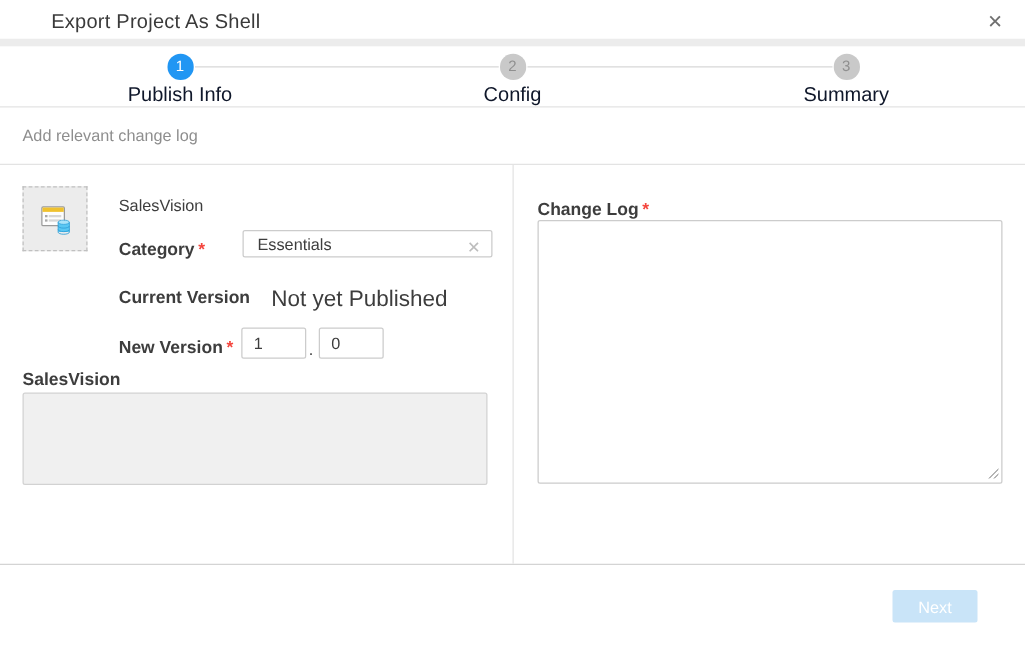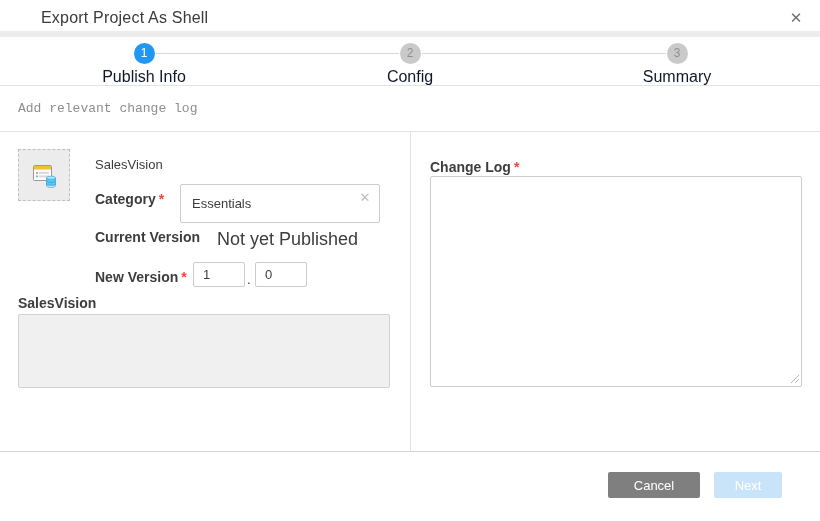--- a/index.html
+++ b/index.html
@@ -20,37 +20,37 @@
   .step-circle { width:21px; height:21px; border-radius:50%; font-size:12px; line-height:21px; text-align:center; }
   .step.active .step-circle { background:#2196f3; color:#fff; }
   .step.inactive .step-circle { background:#c9c9c9; color:#8f8f8f; }
   .step-label { margin-top:4px; font-size:16px; color:#0f172a; }
   .step-line { position:absolute; top:16px; height:1px; background:#d8d8d8; }
   #line-1 { left:156px; width:243px; }
   #line-2 { left:422px; width:244px; }
 
   
   .subtitle-bar { position:relative; height:46px; border-bottom:1px solid #e3e3e3; }
-  .subtitle { position:absolute; left:18px; top:15px; font-size:13px; color:#8e8e8e;font-family:Liberation Mono, monospace; }
+  .subtitle { position:absolute; left:18px; top:15px; font-size:13px; color:#8e8e8e; }
 
   
   .content { position:relative; height:319px;padding-left:47px; }
   .v-divider { position:absolute; left:410px; top:0; bottom:0; width:1px; background:#e3e3e3; }
 
   .label { font-size:14px; font-weight:600; color:#3d3d3d; }
   .req { color:#f4453d; font-weight:600; margin-left:3px; }
   .value-text { font-size:18px; color:#3d3d3d;margin-left:24px; }
 
   .project-icon-box { position:absolute; left:18px; top:17px; width:52px; height:52px; background:#ececec;
                       border:1px dashed #c0c0c0; display:flex; align-items:center; justify-content:center; }
 
   .project-name { position:absolute; left:95px; top:25px; font-size:13px; color:#3d3d3d; }
 
   .category-label { position:absolute; left:95px; top:59px; }
-  .category-wrap { position:absolute; left:180px; top:52px; width:200px; height:39px; }
+  .category-wrap { position:absolute; left:194px; top:52px; width:200px; height:22px; }
   .category-input { width:100%; height:100%; border:1px solid #ccc; border-radius:2px; padding:0 28px 0 11px;
                     font-family:"Liberation Sans", sans-serif; font-size:13px; color:#3d3d3d; background:#fff; }
   .clear-btn { position:absolute; right:6px; top:5px; width:18px; height:18px; border:none; background:transparent;
                color:#bdbdbd; font-size:13px; line-height:18px; text-align:center; cursor:pointer; }
 
   .curver-label { position:absolute; left:95px; top:97px; }
   .curver-value { position:absolute; left:193px; top:97px; }
 
   .newver-label { position:absolute; left:95px; top:137px; }
   .ver-input { position:absolute; top:130px; width:52px; height:25px; border:1px solid #ccc; border-radius:2px;
@@ -161,17 +161,16 @@
     <div class="label changelog-label">
       <span>Change Log</span><span class="req">*</span>
     </div>
     <div class="changelog-wrap">
       <textarea class="changelog-textarea" value="" style=""></textarea>
       <div class="resize-grip"></div>
     </div>
   </div>
 
   <div class="footer">
-    <button class="btn btn-cancel">Cancel</button>
     <button class="btn btn-next">Next</button>
   </div>
 
 </div>
 
 </body></html>

